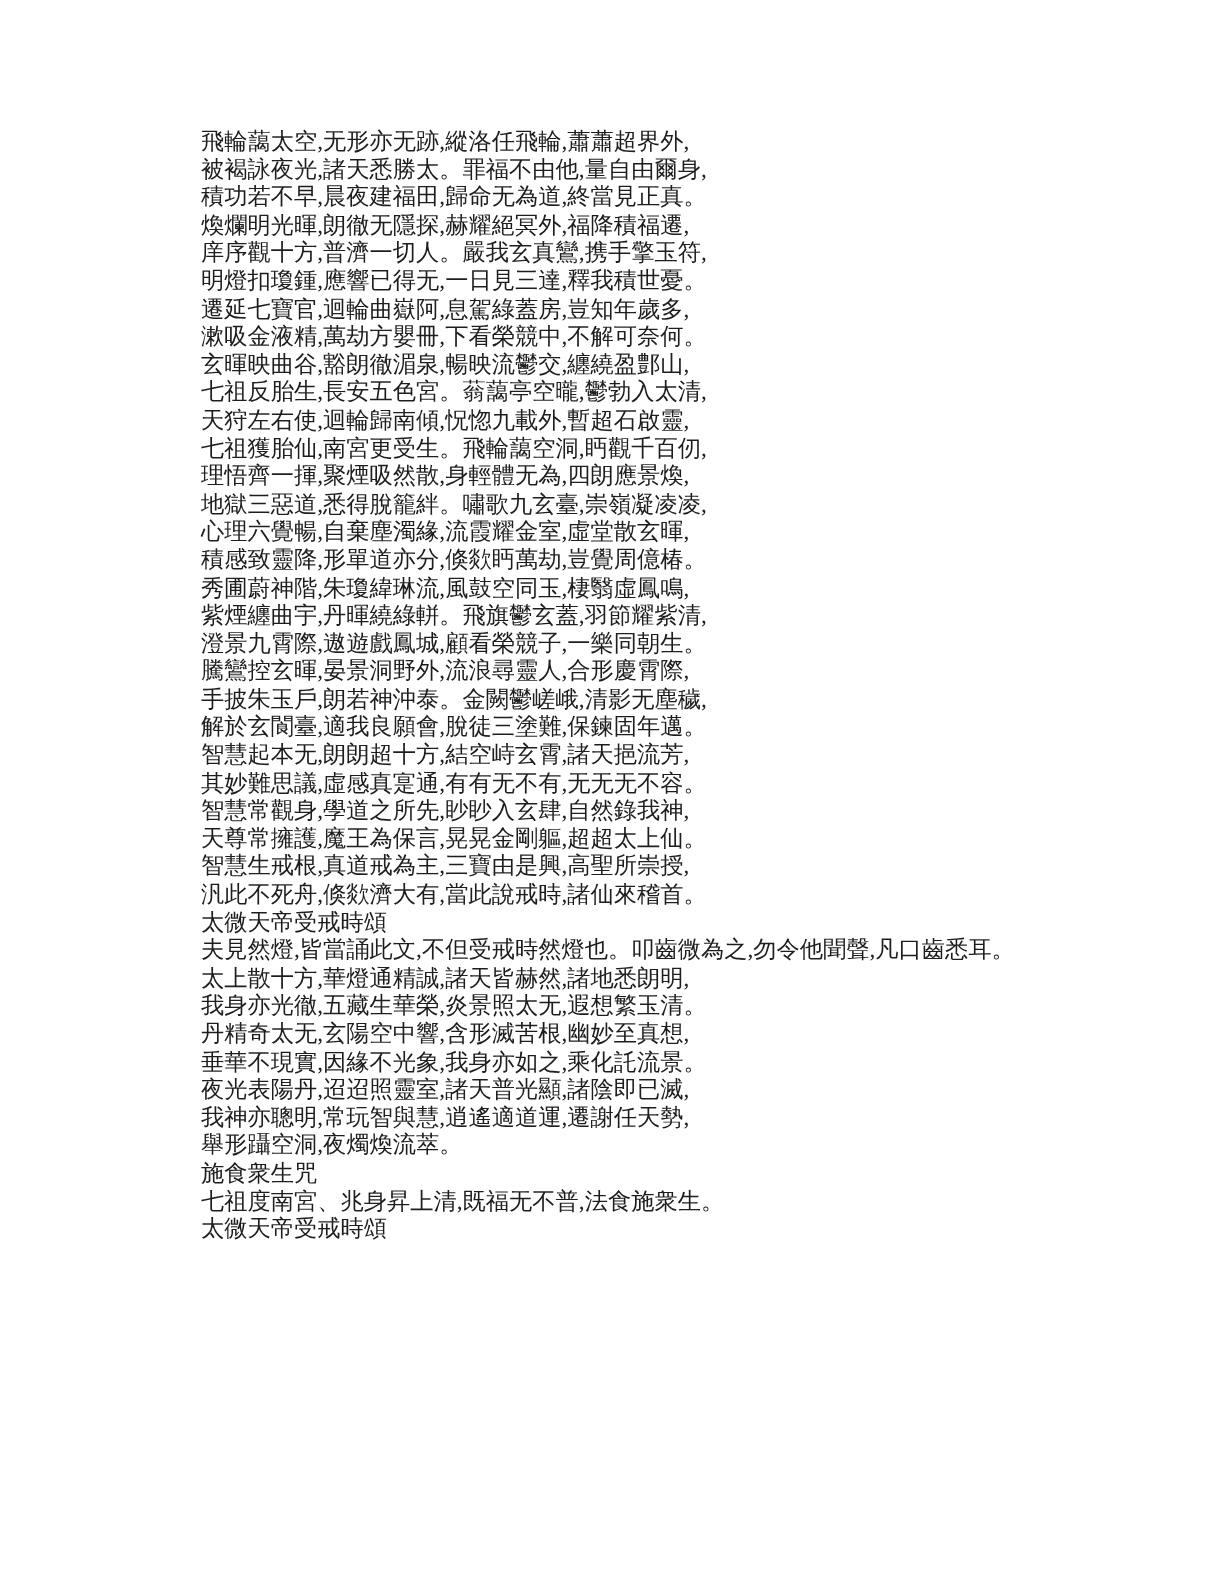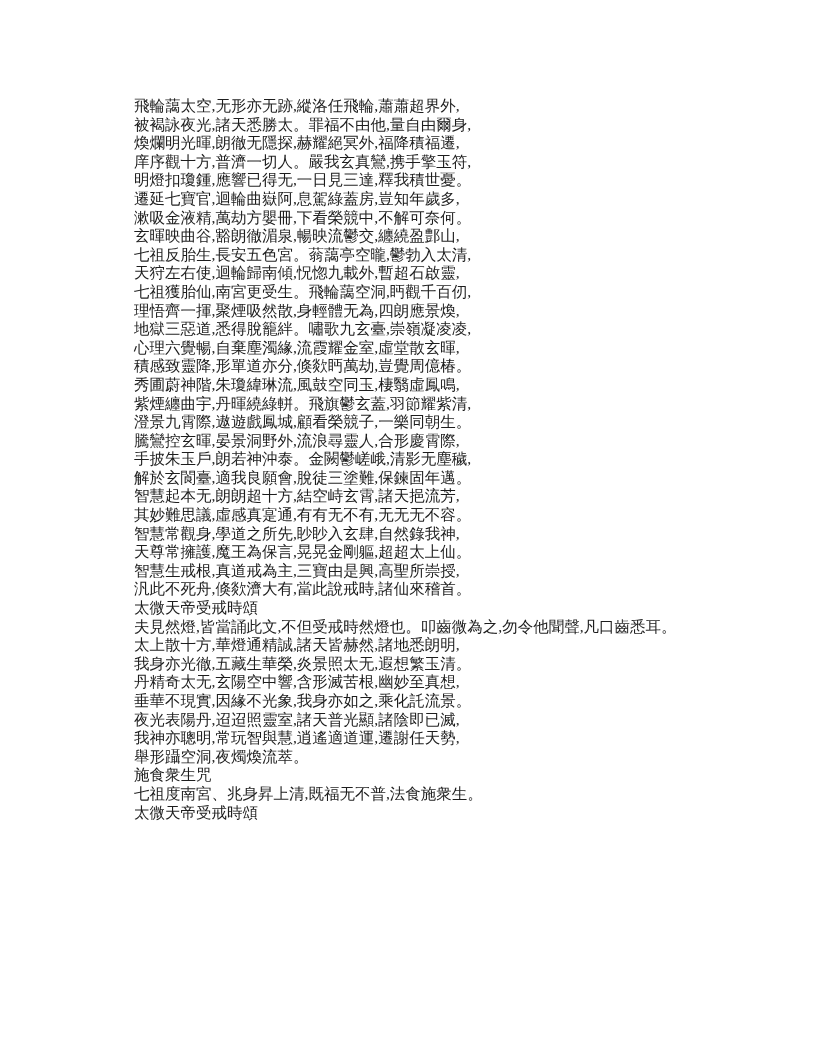--- a/index.html
+++ b/index.html
@@ -8,41 +8,42 @@
     background: #ffffff;
     overflow: hidden;
   }
   .page {
     position: relative;
     width: 816px; height: 1056px;
     background: #ffffff;
   }
   .content {
     position: absolute;
-    left: 103px; top: 97px;
+    left: 103px; top: 86px;
     width: 613px;
     color: #1d1d1d;
     font-family: "Liberation Serif", "DejaVu Serif", serif;
     font-size: 15.5px;
     line-height: 18.6px;
     text-align: justify;
   }
   .content p {
     margin: 0; padding: 0;
     text-indent: 2em;
     word-break: break-all;
   }
 </style>
 </head>
 <body>
 
 <div class="page">
   <div class="content" id="scripture-body" style="color: rgb(29, 29, 29);">
       <p>飛輪藹太空,无形亦无跡,縱洛任飛輪,蕭蕭超界外,</p>
       <p>被褐詠夜光,諸天悉勝太。罪福不由他,量自由爾身,</p>
+      <p>積功若不早,晨夜建福田,歸命无為道,終當見正真。</p>
       <p>煥爛明光暉,朗徹无隱探,赫耀絕冥外,福降積福遷,</p>
       <p>庠序觀十方,普濟一切人。嚴我玄真鸞,携手擎玉符,</p>
       <p>明燈扣瓊鍾,應響已得无,一日見三達,釋我積世憂。</p>
       <p>遷延七寶官,迴輪曲嶽阿,息駕綠蓋房,豈知年歲多,</p>
       <p>漱吸金液精,萬劫方嬰冊,下看榮競中,不解可奈何。</p>
       <p>玄暉映曲谷,豁朗徹湄泉,暢映流鬱交,纏繞盈鄷山,</p>
       <p>七祖反胎生,長安五色宮。蓊藹亭空曨,鬱勃入太清,</p>
       <p>天狩左右使,迴輪歸南傾,怳惚九載外,暫超石啟靈,</p>
       <p>七祖獲胎仙,南宮更受生。飛輪藹空洞,眄觀千百仞,</p>
       <p>理悟齊一揮,聚煙吸然散,身輕體无為,四朗應景煥,</p>

